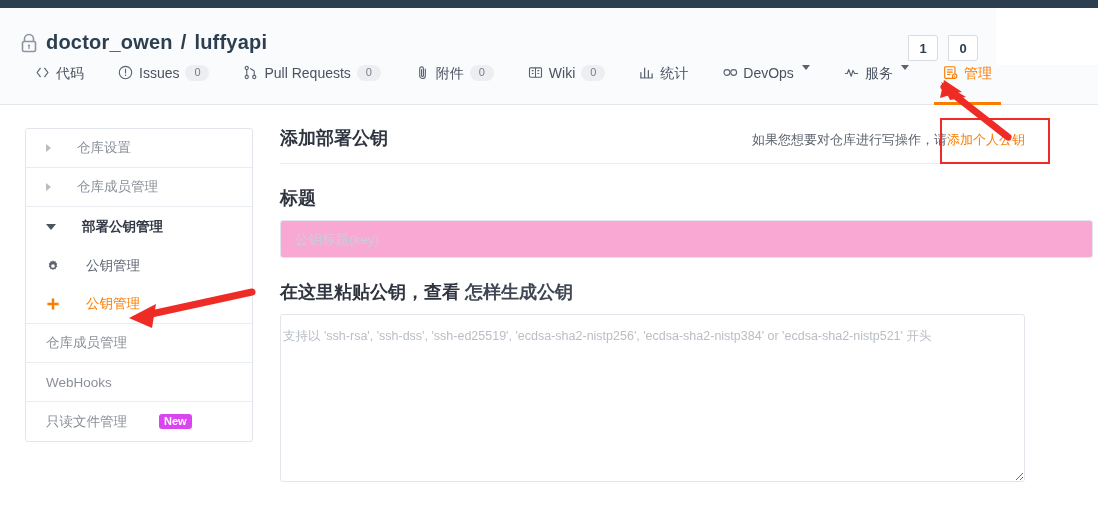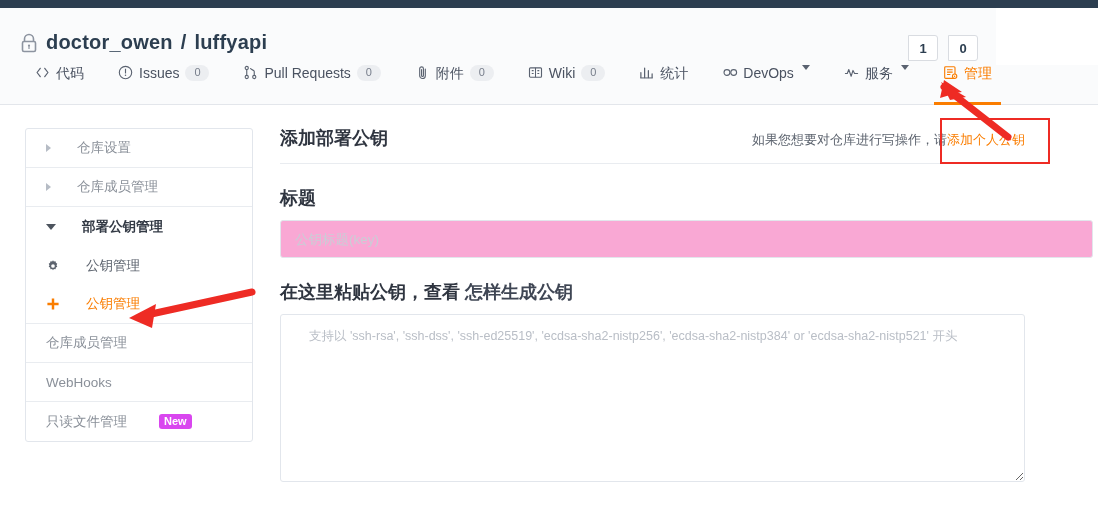--- a/index.html
+++ b/index.html
@@ -126,21 +126,21 @@
     border:1px solid #e2e6ec; border-radius:3px;
     padding:0 14px; font-size:13.5px; color:#333;
     background:#f9a8d4; outline:none;
     font-family:"Liberation Sans","DejaVu Sans",sans-serif;
   }
   .txt-input::placeholder { color:#c9ced6; }
 
   .txt-area {
     margin-top:10px; width:745px; height:168px; box-sizing:border-box;
     border:1px solid #e2e6ec; border-radius:3px;
-    padding:11px 28px; font-size:12.5px; color:#333; line-height:1.6;
+    padding:11px 2px; font-size:12.5px; color:#333; line-height:1.6;
     background:#fff; outline:none; resize:both;
     font-family:"Liberation Sans","DejaVu Sans",sans-serif;
   }
   .txt-area::placeholder { color:#b9bec6; }
 
   .submit-btn {
     margin-top:19px; background:#fa7d00; color:#fff;
     border:none; border-radius:3px; padding:9px 17px;
     font-size:14px; cursor:pointer;
     font-family:"Liberation Sans","DejaVu Sans",sans-serif;

